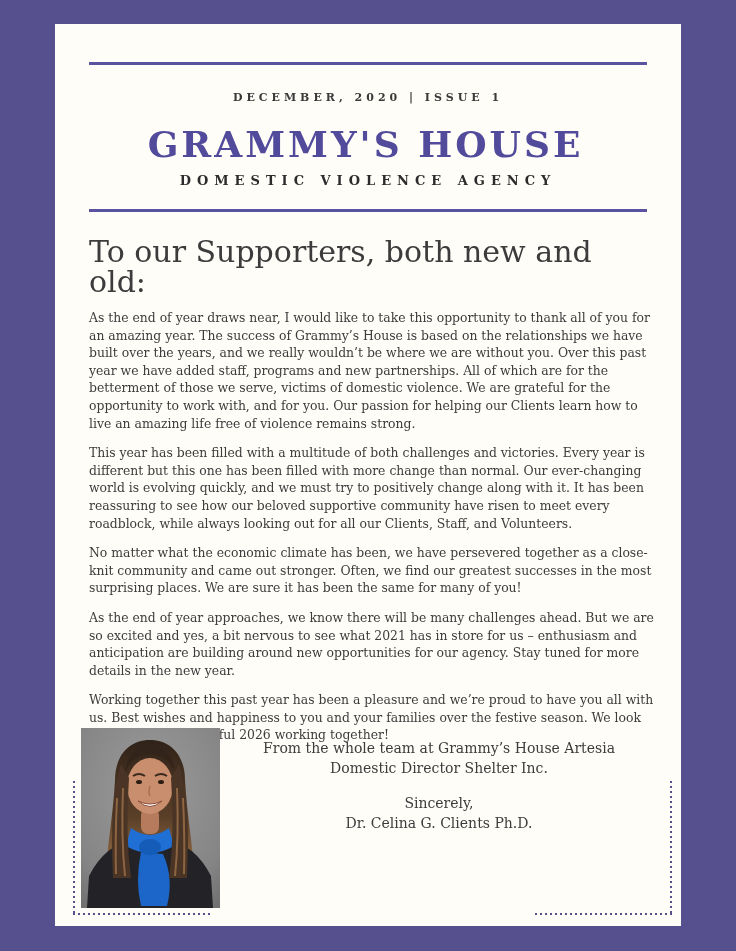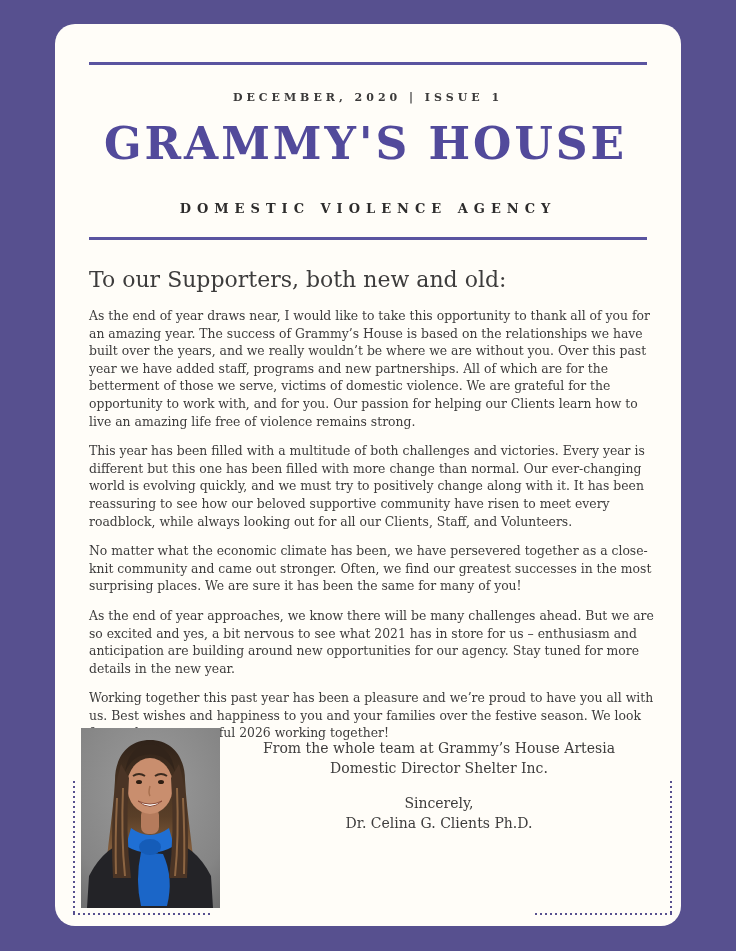--- a/index.html
+++ b/index.html
@@ -16,57 +16,56 @@
     width:736px;height:951px;
     background:var(--border);
     font-family:"DejaVu Serif","Liberation Serif",serif;
     position:relative;
     overflow:hidden;
   }
   .page{
     position:absolute;
     top:24px;left:55px;right:55px;bottom:25px;
     background:var(--page-bg);
-    border-radius:20px;
   }
   .rule{
     height:3px;
     margin:0 34px;
     background:var(--rule);
   }
   .rule-top{margin-top:38px;}
   .rule-mid{margin-top:21px;}
   .issue-line{
     margin-top:26px;
     text-align:center;
     font-size:11px;
     font-weight:bold;
     letter-spacing:4px;
     color:#3a3939;
   }
   .masthead-title{
     margin:16px 5px 0 0;
     text-align:center;
-    font-size:44px;
+    font-size:36px;
     line-height:48px;
     font-weight:bold;
     letter-spacing:3px;
     color:var(--title);
   }
   .masthead-subtitle{
-    margin-top:33px;
+    margin-top:5px;
     text-align:center;
     font-size:13px;
     font-weight:bold;
     letter-spacing:6px;
     color:#2d2c2c;
   }
   .salutation{
     margin:25px 34px 0 34px;
-    font-size:22px;
+    font-size:30px;
     line-height:30px;
     font-weight:normal;
     color:var(--body-text);
   }
   .letter-body{padding:0 23px 0 34px;}
   .letter-body p{
     margin:12px 0 0 0;
     font-size:12.4px;
     line-height:17.6px;
     color:var(--body-text);

